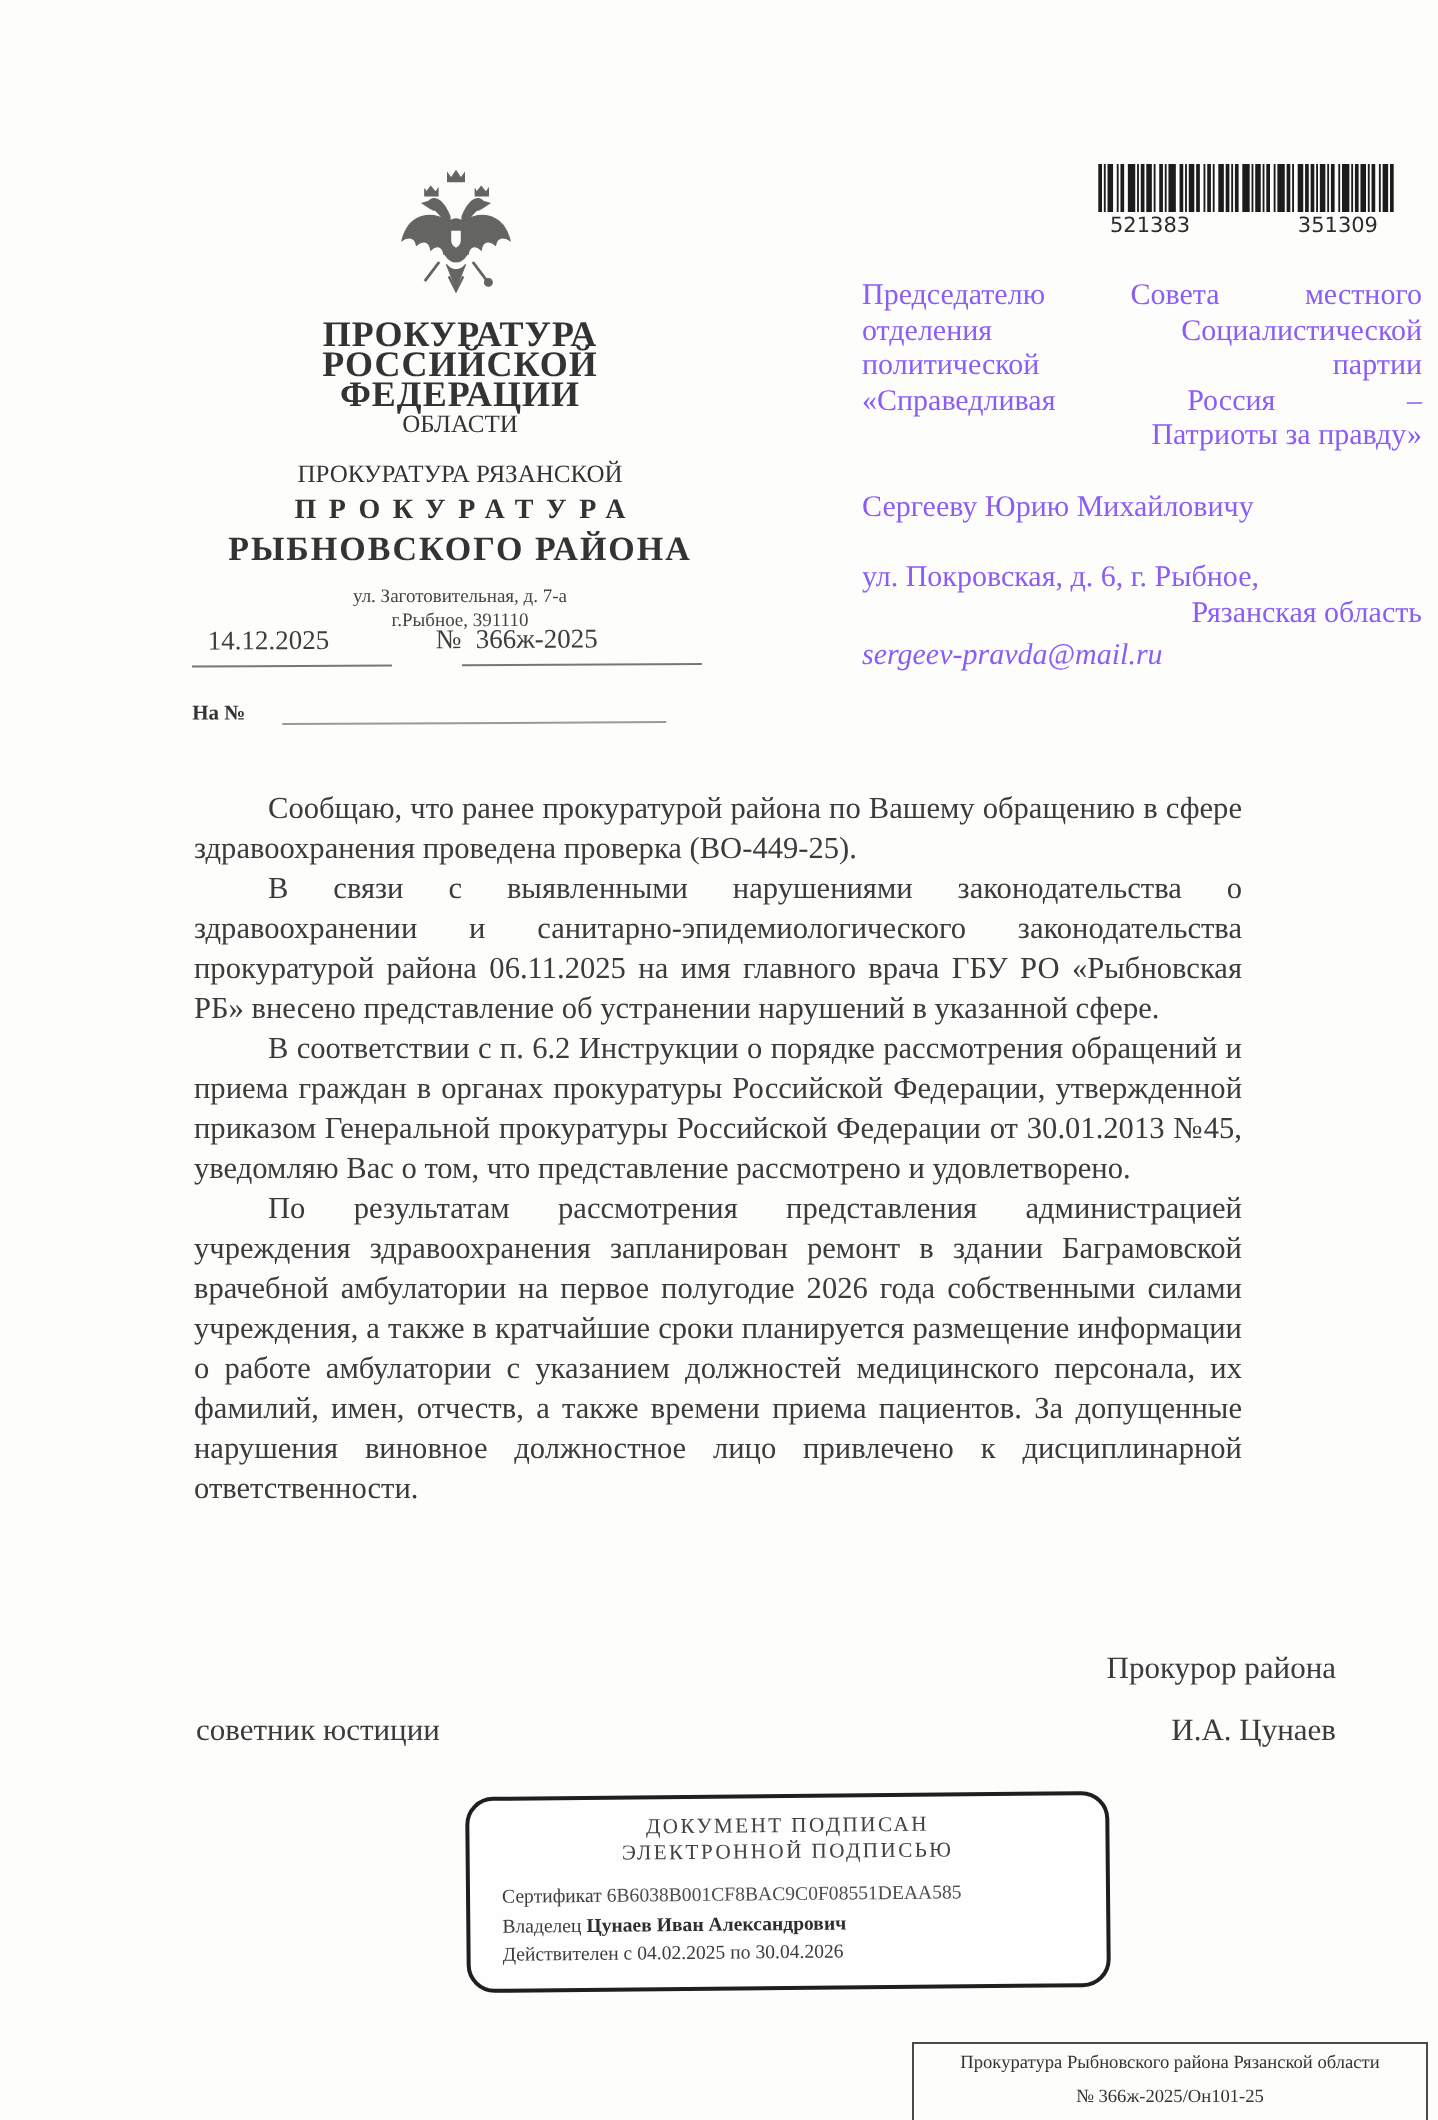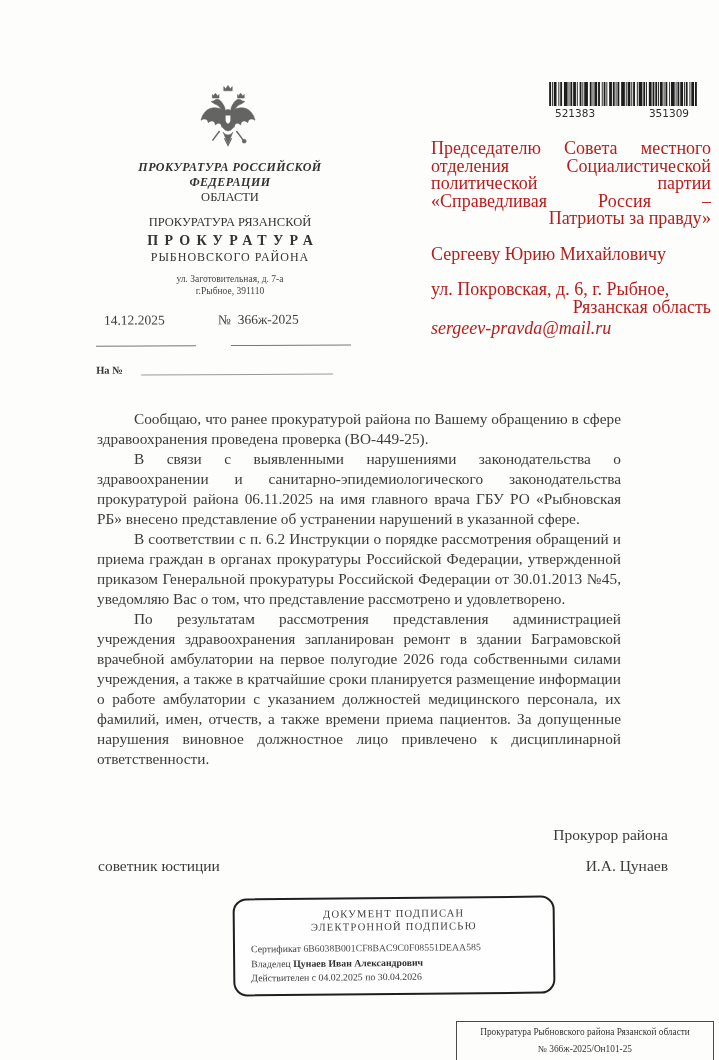--- a/index.html
+++ b/index.html
@@ -5,48 +5,48 @@
   * { margin:0; padding:0; box-sizing:border-box; }
   html,body { background:#e8e8e8; }
   .page {
     position:relative; width:719px; height:1060px; margin:0 auto;
     background:#fdfdfc; overflow:hidden;
     font-family:"Liberation Serif", serif; color:#3a3a3a;
   }
   
   .coat { position:absolute; left:198px; top:82px; width:60px; height:80px; opacity:.88; }
   .lh-block { position:absolute; left:96px; top:160px; width:268px; text-align:center; color:#333; }
-  .lh-fed { font-weight:bold; font-size:12px; line-height:15px; letter-spacing:.5px;font-style:italic; }
+  .lh-fed { font-weight:bold; font-size:18px; line-height:15px; letter-spacing:.5px; }
   .lh-reg { font-size:12.5px; line-height:15px; margin-top:10px; }
   .lh-dist1 { font-weight:bold; font-size:14px; letter-spacing:.45em; margin-top:3px; text-indent:.45em; }
-  .lh-dist2 { font-weight:normal; font-size:12px; letter-spacing:1px; margin-top:1px; }
+  .lh-dist2 { font-weight:bold; font-size:17px; letter-spacing:1px; margin-top:1px; }
   .lh-addr { font-size:9.5px; line-height:11.5px; margin-top:9px; color:#444;text-align:center; }
   
   .ref { position:absolute; left:96px; top:312px; width:300px; transform:rotate(-.3deg); }
   .ref-row { display:flex; font-size:13.5px; color:#3d3d3d; }
-  .ref-date { display:inline-block; width:100px; border-bottom:1.2px solid #777; padding:0 0 17px 8px; }
+  .ref-date { display:inline-block; width:100px; border-bottom:1.2px solid #777; padding:0 0 4px 8px; }
   .ref-no-label { margin-left:22px; padding:0 0 4px 0; }
   .ref-no { display:inline-block; width:120px; border-bottom:1.2px solid #777; padding:0 0 4px 7px; }
   .ref-na { margin-top:17px; display:flex; align-items:flex-end; }
   .ref-na-label { font-weight:bold; font-size:10.5px; color:#333; }
   .ref-na-line { display:inline-block; width:192px; height:12px; border-bottom:1px solid #999; margin-left:18px; }
   
   .barcode-wrap { position:absolute; left:543px; top:82px; width:160px; }
   .barcode { display:block; }
   .barcode-digits { display:flex; justify-content:space-between; padding:0 14px 0 12px;
     font-family:"DejaVu Sans", sans-serif; font-size:10.5px; color:#2c2c2c; margin-top:1px; }
   
-  .recipient { position:absolute; left:431px; top:140px; width:280px; font-size:18px; color:#b91c1c; }
+  .recipient { position:absolute; left:431px; top:140px; width:280px; font-size:15px; color:#8b5cf6; }
   .jline { text-align:justify; text-align-last:justify; line-height:17.6px; }
   .lline { text-align:right; line-height:17.6px; }
   .rcp-name { margin-top:17px; line-height:18px; }
   .rcp-addr { margin-top:18px; line-height:17.6px; }
   .rcp-email { margin-top:3px; line-height:18px;font-style:italic; }
   
-  .body-text { position:absolute; left:97px; top:409px; width:524px;
+  .body-text { position:absolute; left:97px; top:395px; width:524px;
     font-size:15.3px; line-height:20px; color:#3b3b3b; }
   .body-text p { text-align:justify; text-indent:37px; }
   
   .signoff { position:absolute; left:98px; top:826px; width:570px; font-size:15.5px; color:#3b3b3b;text-align:right; }
   .signoff-row2 { margin-top:13px; display:flex; justify-content:space-between; }
   
   .stamp { position:absolute; left:233px; top:897px; width:322px; height:98px;
     border:2.6px solid #1f1f1f; border-radius:14px; transform:rotate(-.55deg);
     padding:8px 16px 0 16px; color:#3f3f3f; background:rgba(255,255,255,.6); }
   .stamp-title { text-align:center; font-size:10.6px; letter-spacing:1.2px; line-height:13px; color:#424242; }

